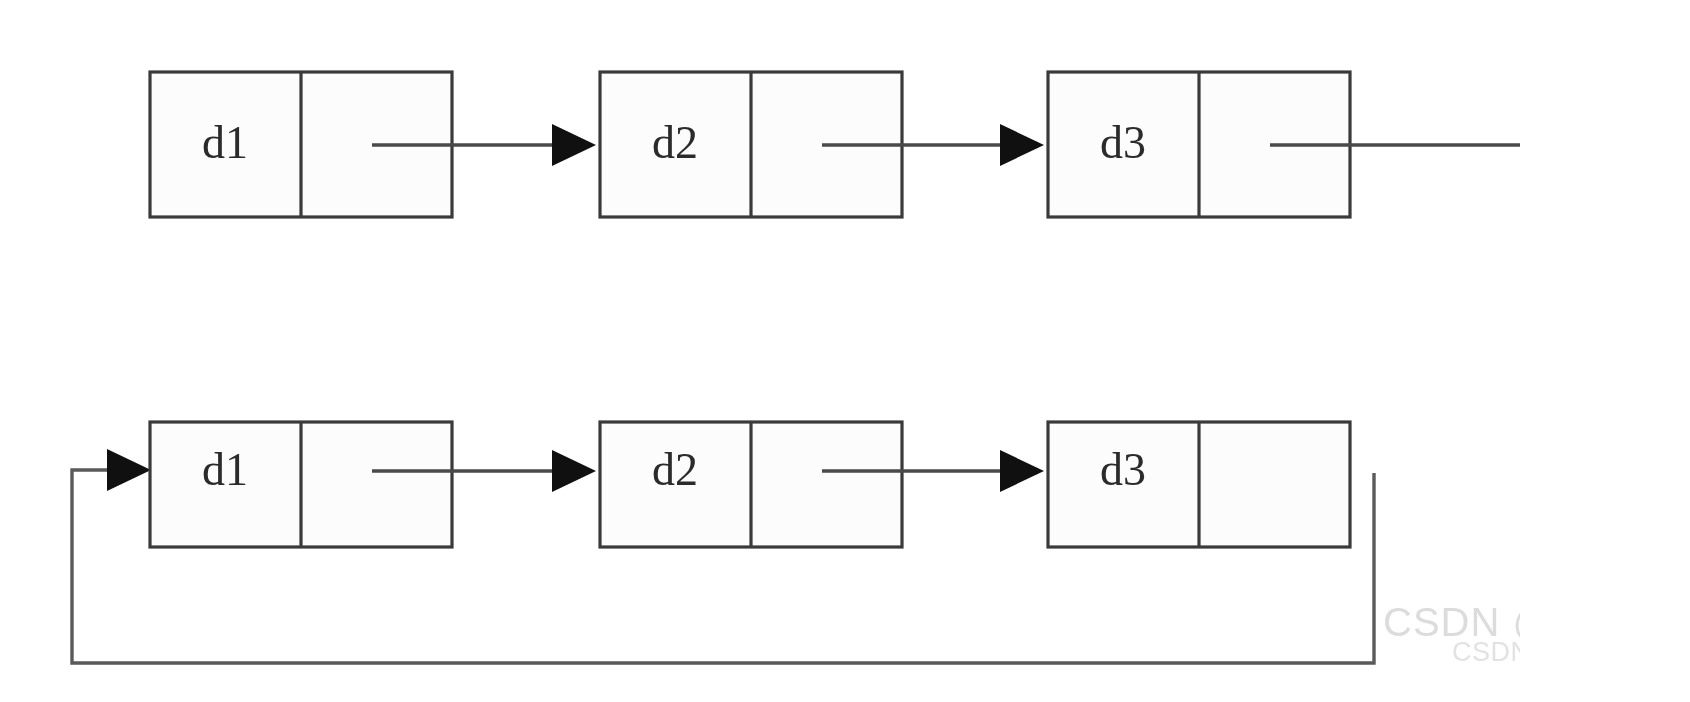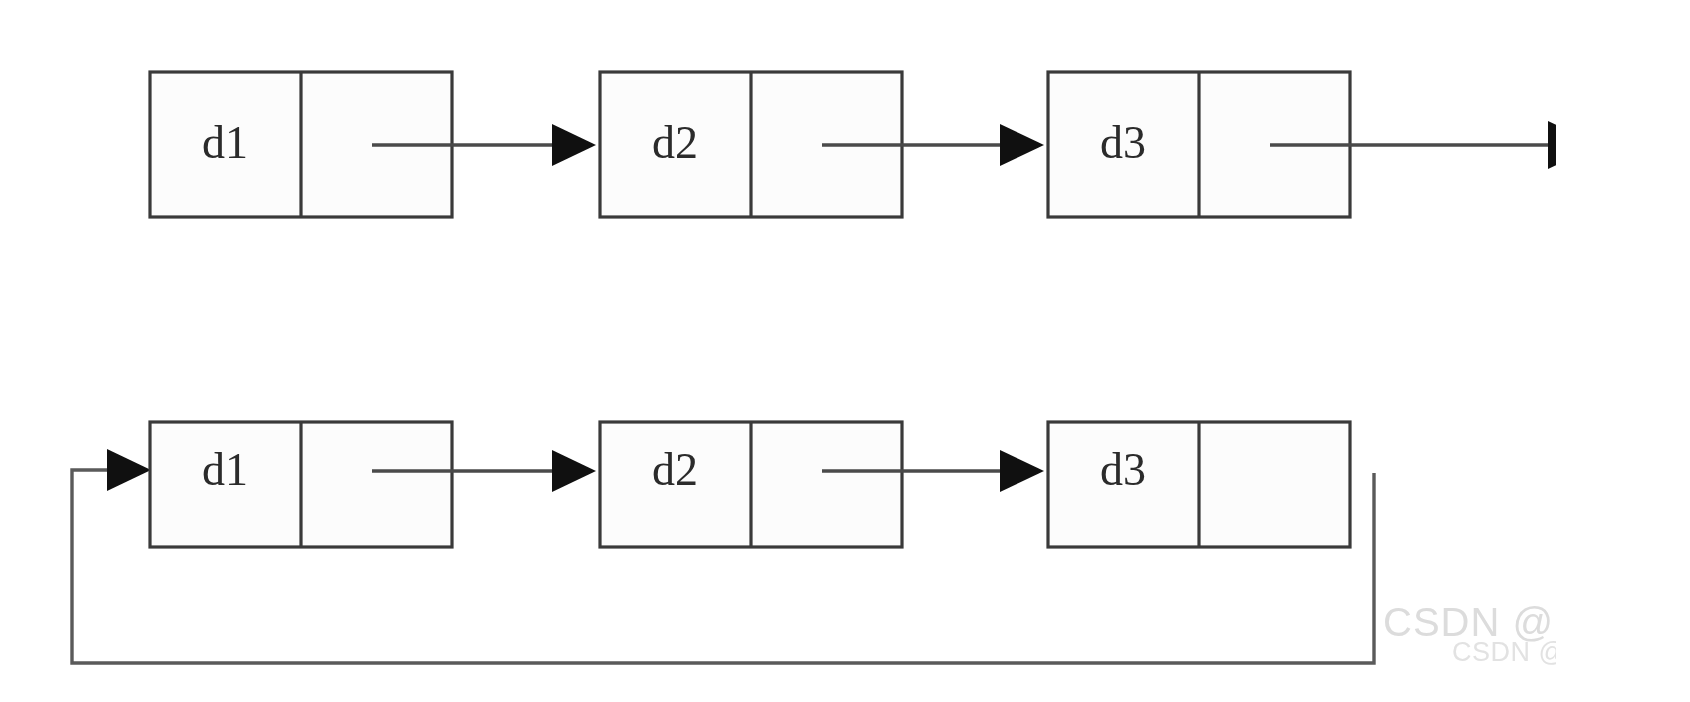--- a/index.html
+++ b/index.html
@@ -10,21 +10,20 @@
   }
   body {
     font-family: "Liberation Serif", "DejaVu Serif", serif;
   }
   #stage {
     position: relative;
     width: 1520px;
     height: 702px;
     background: #ffffff;
     overflow: hidden;
-    padding-left: 36px;
   }
   #diagram-svg {
     position: absolute;
     left: 0;
     top: 0;
     width: 1690px;
     height: 702px;
     display: block;
   }
   .node-box-outline {

